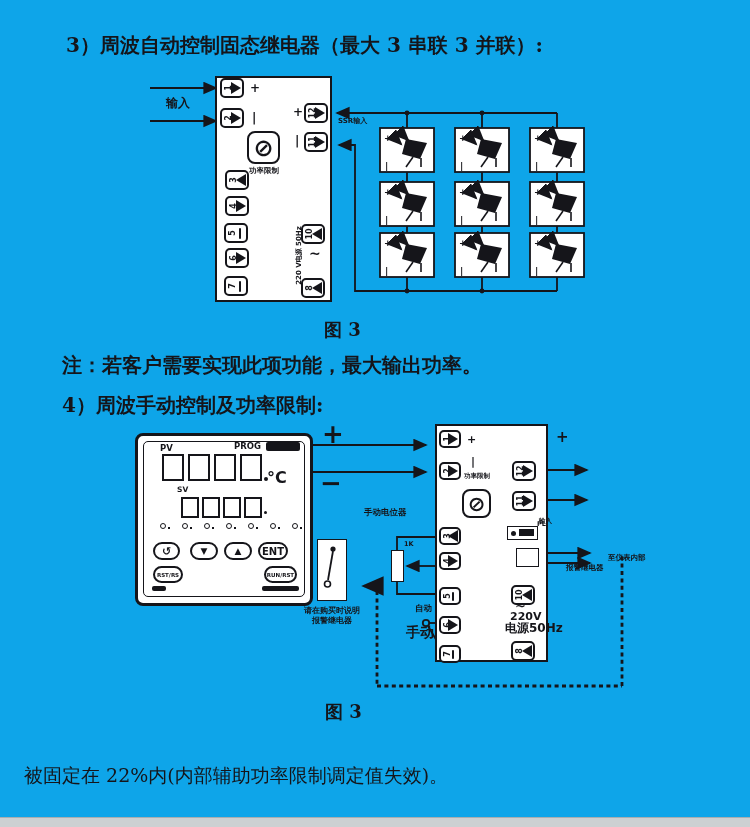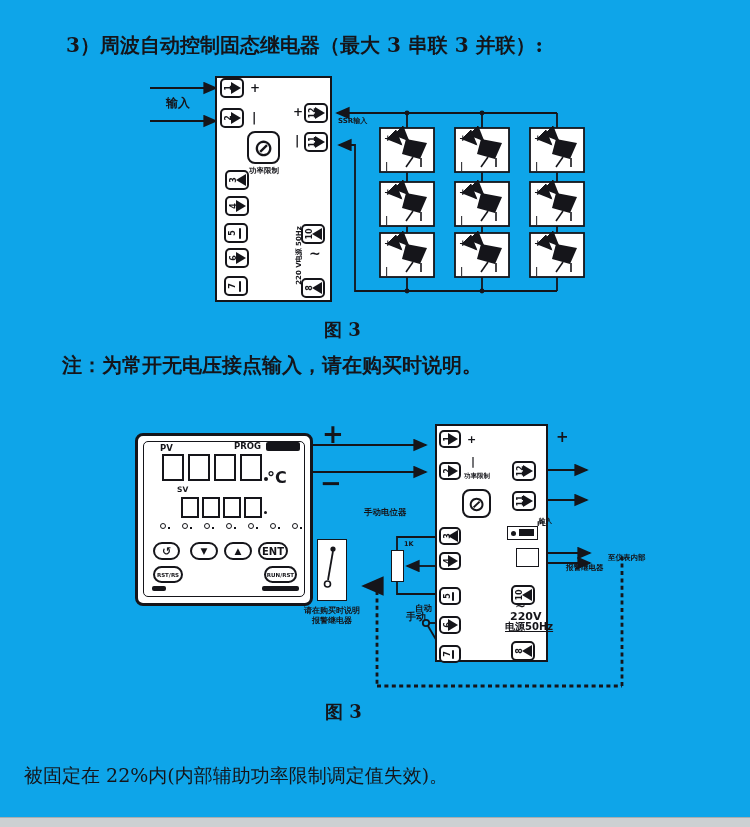--- a/index.html
+++ b/index.html
@@ -40,21 +40,22 @@
        font-size:6.5px;line-height:7px;color:#15151a;}
   .grayband{position:absolute;left:0;width:750px;background:#ccd0d2;border-top:1px solid #a8aeb1;}
 </style>
 </head>
 <body>
 
 <div class="page">
 
   <div class="doc" style="left:66px;top:32px;font-size:20px;">3）周波自动控制固态继电器（最大 3 串联 3 并联）:</div>
   <div class="doc" style="left:324px;top:318px;font-size:18px;">图 3</div>
-  <div class="doc" style="left:62px;top:352px;font-size:20px;">注：为常开无电压接点输入，请在购买时说明。</div>
+  <div class="doc" style="left:62px;top:352px;font-size:20px;">注：若客户需要实现此项功能，最大输出功率。</div>
+  <div class="doc" style="left:62px;top:392px;font-size:20px;">4）周波手动控制及功率限制:</div>
   <div class="doc" style="left:325px;top:700px;font-size:18px;">图 3</div>
   <div class="para" style="left:24px;top:763px;font-size:19px;">被固定在 22%内(内部辅助功率限制调定值失效)。</div>
   <div class="grayband" style="top:817px;height:10px;"></div>
 
   <svg class="abs" style="left:140px;top:70px;" width="505" height="245" viewBox="0 0 505 245">
     <defs>
       <marker id="ah" markerWidth="9" markerHeight="8" refX="7" refY="3.5" orient="auto">
         <path d="M0,0 L8,3.5 L0,7 z" fill="#15151a"></path>
       </marker>
       <g id="ssr">
@@ -279,21 +280,21 @@
   </div>
   <div class="lbl" style="left:293px;top:607px;width:78px;text-align:center;font-size:8px;">请在购买时说明</div>
   <div class="lbl" style="left:293px;top:617px;width:78px;text-align:center;font-size:8px;">报警继电器</div>
 
   <div class="lbl" style="left:364px;top:508px;font-size:8.5px;">手动电位器</div>
 
   <div class="box" style="left:391px;top:550px;width:13px;height:32px;border-width:1.6px;"></div>
   <div class="lbl" style="left:404px;top:541px;font-size:6.5px;text-align:right;">1K</div>
 
   <div class="lbl" style="left:415px;top:604px;font-size:8.5px;">自动</div>
-  <div class="lbl" style="left:406px;top:612px;font-size:10px;text-align:center;">手动</div>
+  <div class="lbl" style="left:406px;top:625px;font-size:14px;text-align:center;">手动</div>
 
   <div class="box" style="left:435px;top:424px;width:113px;height:238px;"></div>
 
   <div class="term" style="left:439px;top:430px;width:22px;height:18px;">
       <span class="tnum">1</span>
       <span class="tri r"></span>
     </div>
   <div class="term" style="left:439px;top:462px;width:22px;height:18px;">
       <span class="tnum">2</span>
       <span class="tri r"></span>
@@ -348,19 +349,19 @@
   <div class="box" style="left:516px;top:548px;width:23px;height:19px;border-width:1.8px;"></div>
   <div class="lbl" style="left:566px;top:554px;font-size:7.5px;margin-left:42px;">至仪表内部</div>
   <div class="lbl" style="left:566px;top:564px;font-size:7.5px;">报警继电器</div>
 
   <div class="term" style="left:511px;top:585px;">
       <span class="tnum">10</span>
       <span class="tri l"></span>
     </div>
   <div class="lbl" style="left:515px;top:599px;font-size:13px;">~</div>
   <div class="lbl" style="left:510px;top:611px;font-size:11px;">220V</div>
-  <div class="lbl" style="left:505px;top:622px;font-size:10px;text-decoration:underline;">电源50Hz</div>
+  <div class="lbl" style="left:505px;top:622px;font-size:12px;">电源50Hz</div>
   <div class="term" style="left:511px;top:641px;">
       <span class="tnum">8</span>
       <span class="tri l"></span>
     </div>
 
 </div>
 
 </body></html>

